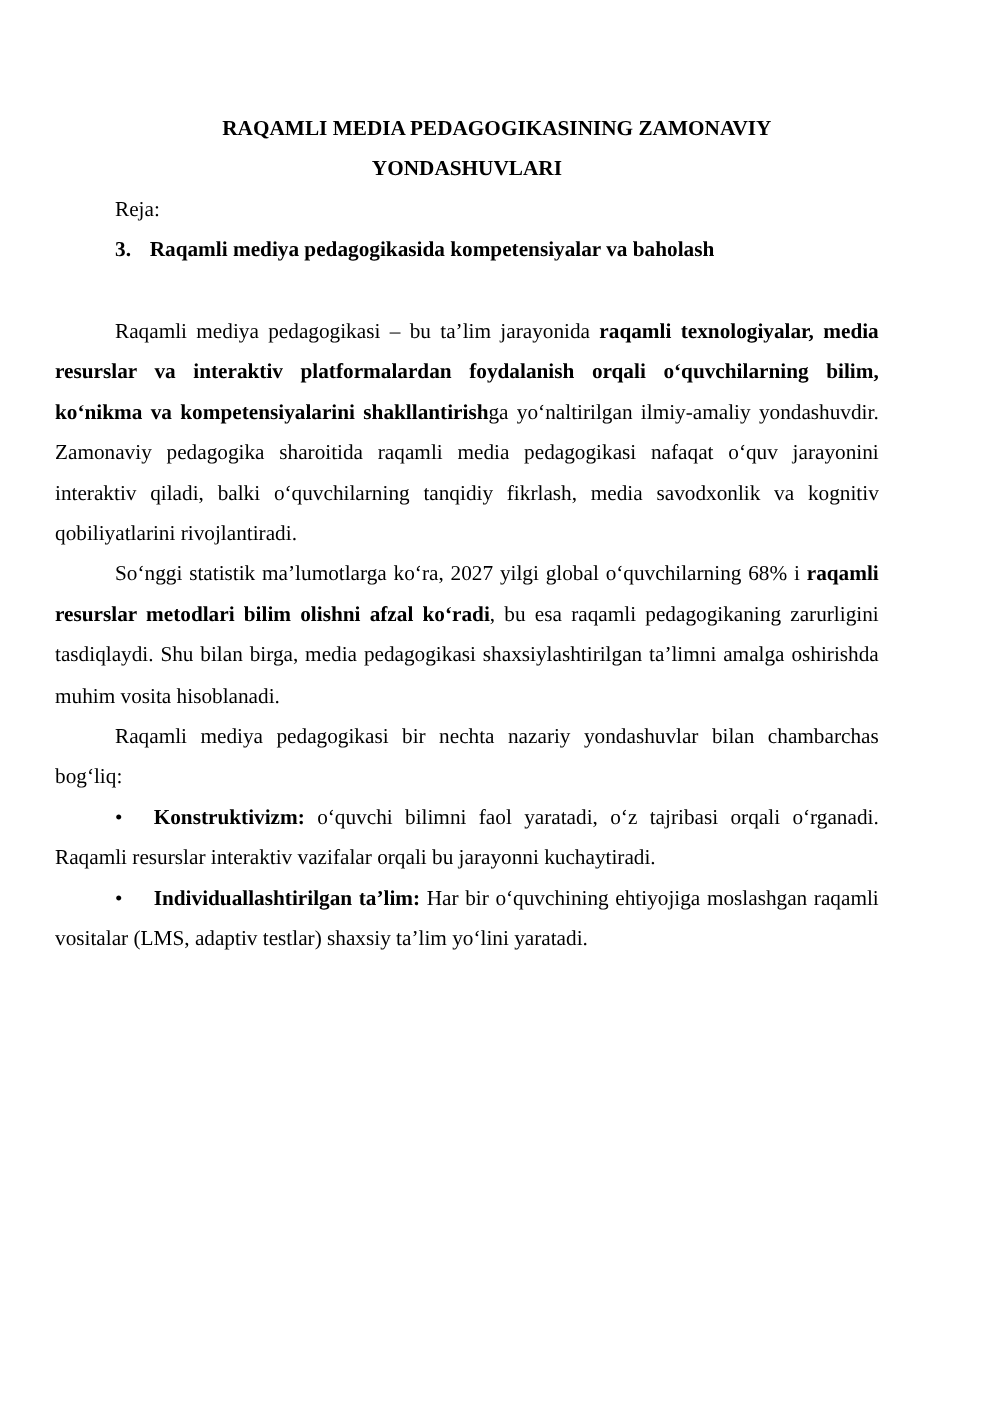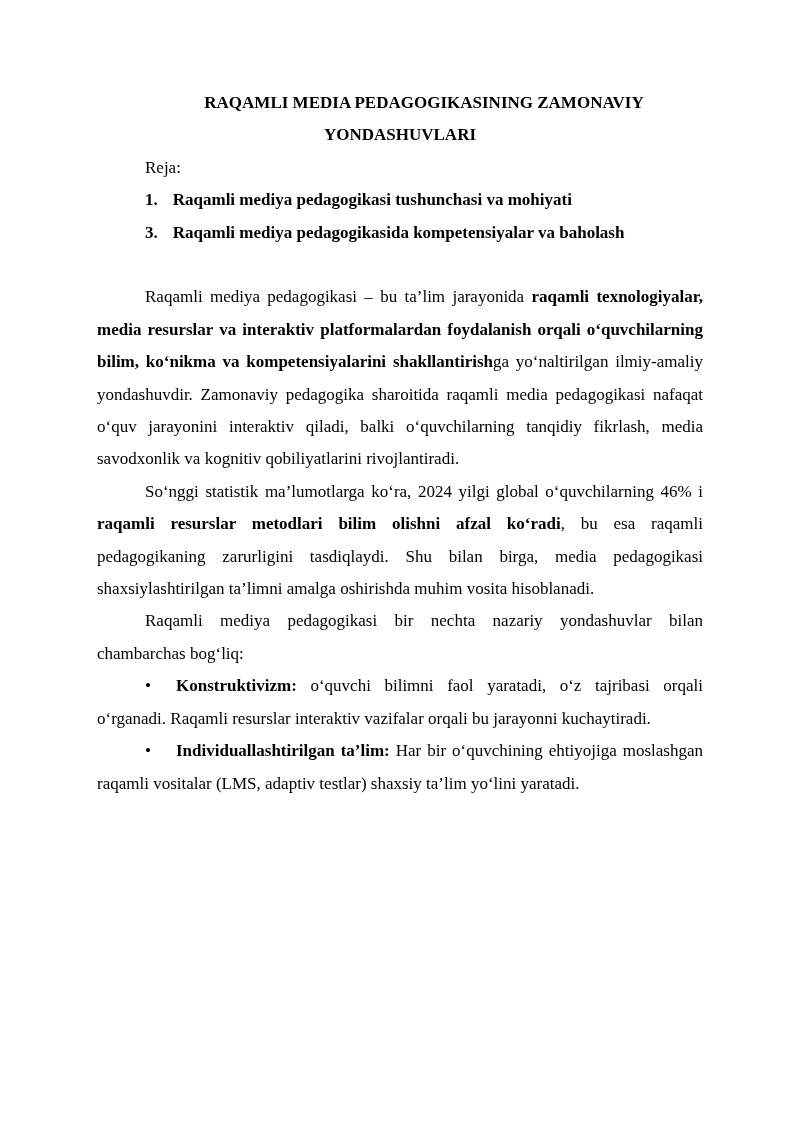--- a/index.html
+++ b/index.html
@@ -11,21 +11,21 @@
     width: 800px;
     height: 1131px;
     overflow: hidden;
     color: #000000;
     font-family: "Liberation Serif", "DejaVu Serif", serif;
   }
   .page {
     box-sizing: border-box;
     width: 800px;
     height: 1131px;
-    padding: 87px 97px 0 97px;
+    padding: 87px 97px 0 44px;
     font-size: 17px;
     line-height: 32.4px;
     background: #ffffff;
   }
   .title {
     text-align: center;
     text-indent: 48px;
     font-weight: bold;
     margin: 0;
   }
@@ -62,28 +62,27 @@
 </style>
 </head>
 <body>
 
 <div class="page">
 
   <p class="title"><span>RAQAMLI MEDIA PEDAGOGIKASINING ZAMONAVIY</span><br><span>YONDASHUVLARI</span></p>
 
   <p class="plan-heading">Reja:</p>
 
-  <div class="plan-item"><span>1.</span><span class="num-spacer"></span><span>Raqamli mediya pedagogikasi tushunchasi va mohiyati</span></div>
 
 
   <div class="plan-item"><span>3.</span><span class="num-spacer"></span><span>Raqamli mediya pedagogikasida kompetensiyalar va baholash</span></div>
 
   <div class="blank-line"></div>
 
   <div>
       <p class="body-para"><span>Raqamli mediya pedagogikasi – bu ta’lim jarayonida </span><span class="b">raqamli texnologiyalar, media resurslar va interaktiv platformalardan foydalanish orqali o‘quvchilarning bilim, ko‘nikma va kompetensiyalarini shakllantirish</span><span>ga yo‘naltirilgan ilmiy-amaliy yondashuvdir. Zamonaviy pedagogika sharoitida raqamli media pedagogikasi nafaqat o‘quv jarayonini interaktiv qiladi, balki o‘quvchilarning tanqidiy fikrlash, media savodxonlik va kognitiv qobiliyatlarini rivojlantiradi.</span></p>
-      <p class="body-para"><span>So‘nggi statistik ma’lumotlarga ko‘ra, 2024 yilgi global o‘quvchilarning 46% i </span><span class="b">raqamli resurslar metodlari bilim olishni afzal ko‘radi</span><span>, bu esa raqamli pedagogikaning zarurligini tasdiqlaydi. Shu bilan birga, media pedagogikasi shaxsiylashtirilgan ta’limni amalga oshirishda muhim vosita hisoblanadi.</span></p>
+      <p class="body-para"><span>So‘nggi statistik ma’lumotlarga ko‘ra, 2027 yilgi global o‘quvchilarning 68% i </span><span class="b">raqamli resurslar metodlari bilim olishni afzal ko‘radi</span><span>, bu esa raqamli pedagogikaning zarurligini tasdiqlaydi. Shu bilan birga, media pedagogikasi shaxsiylashtirilgan ta’limni amalga oshirishda muhim vosita hisoblanadi.</span></p>
       <p class="body-para"><span>Raqamli mediya pedagogikasi bir nechta nazariy yondashuvlar bilan chambarchas bog‘liq:</span></p>
       <p class="body-para"><span>•</span><span class="bullet-spacer"></span><span class="b">Konstruktivizm: </span><span>o‘quvchi bilimni faol yaratadi, o‘z tajribasi orqali o‘rganadi. Raqamli resurslar interaktiv vazifalar orqali bu jarayonni kuchaytiradi.</span></p>
       <p class="body-para"><span>•</span><span class="bullet-spacer"></span><span class="b">Individuallashtirilgan ta’lim: </span><span>Har bir o‘quvchining ehtiyojiga moslashgan raqamli vositalar (LMS, adaptiv testlar) shaxsiy ta’lim yo‘lini yaratadi.</span></p>
     </div>
 
 </div>
 
 </body></html>

